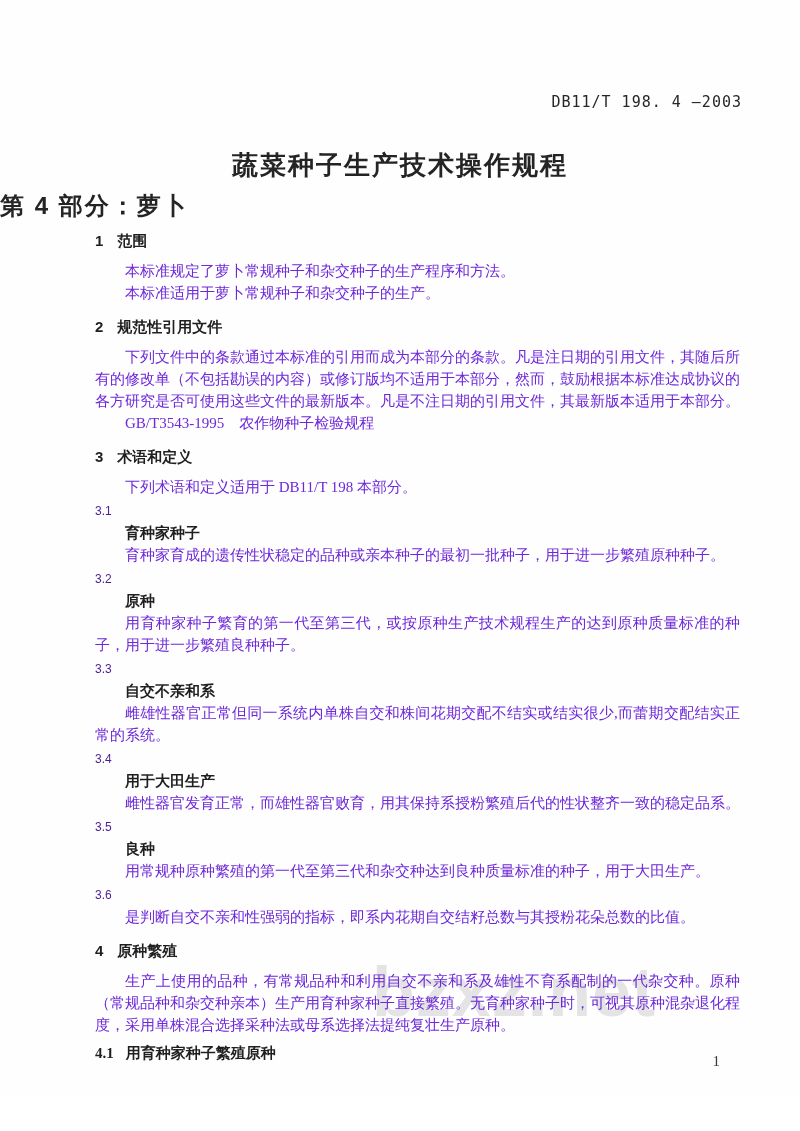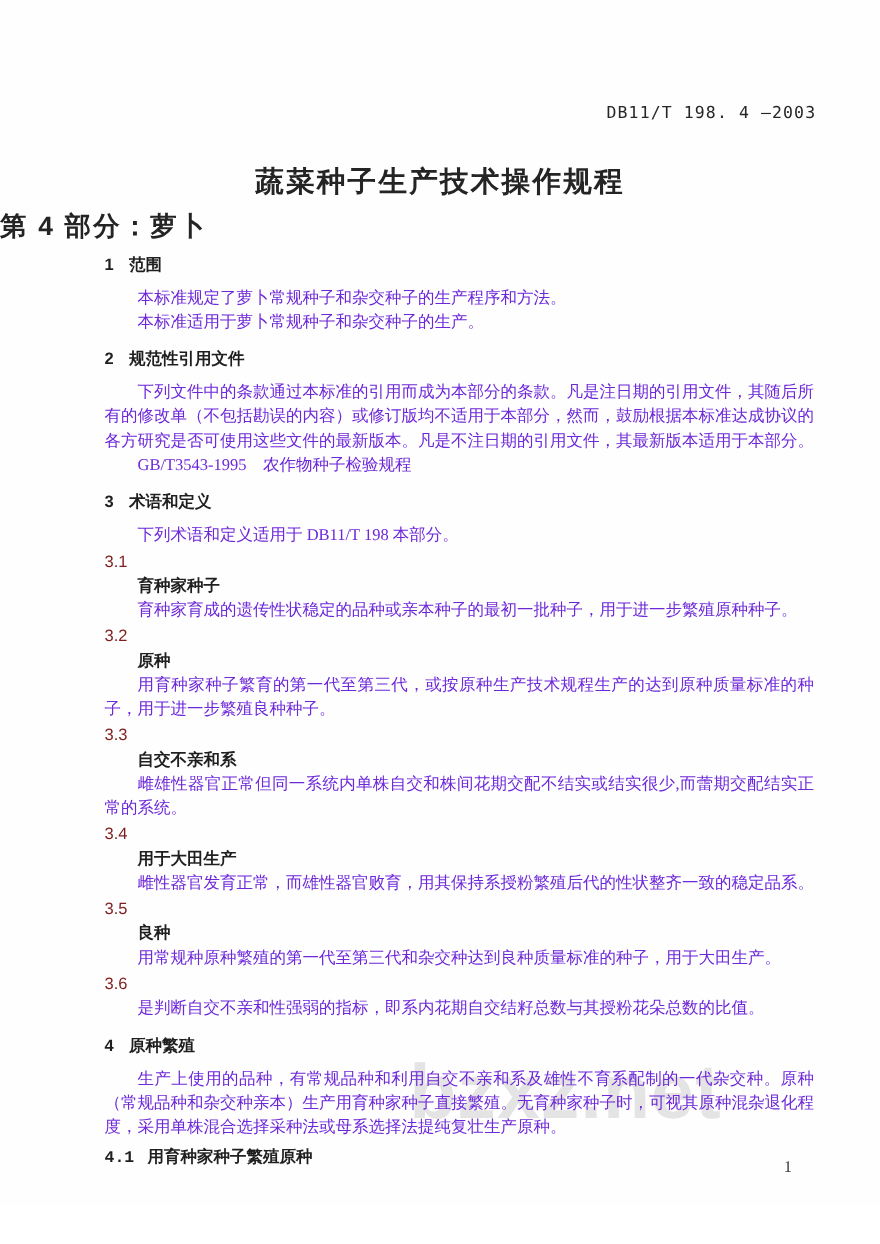--- a/index.html
+++ b/index.html
@@ -19,29 +19,29 @@
        font-size:24px;font-weight:600;letter-spacing:2px;color:#242424;}
 
   .content{position:absolute;top:230px;left:95px;width:645px;z-index:2;
        font-size:15px;line-height:22px;}
 
   .sec-heading{font-family:"Liberation Sans","DejaVu Sans",sans-serif;
        font-weight:700;font-size:15px;color:#1f1f1f;margin:12px 0 8px 0;}
   .sec-heading:first-child{margin-top:0;}
   .sec-num{display:inline-block;margin-right:14px;}
 
-  .sub-heading{font-family:Liberation Mono, monospace;
+  .sub-heading{font-family:Liberation Serif, serif;
        font-weight:700;font-size:15px;color:#1f1f1f;margin:6px 0 4px 0;}
   .sub-heading .sec-num{margin-right:12px;}
 
   .para{margin:0;text-indent:2em;color:#6d28d9;}
   .para.justify{text-align:justify;}
 
   .term-num{font-family:"Liberation Sans","DejaVu Sans",sans-serif;
-       font-size:15px;color:#7f1d1d;margin-top:2px;}
+       font-size:12px;color:#4c1d95;margin-top:2px;}
   .term-title{font-family:"Liberation Sans","DejaVu Sans",sans-serif;
        font-weight:700;font-size:15px;color:#1f1f1f;text-indent:2em;}
 
   .watermark{position:absolute;top:952px;left:372px;z-index:1;
        font-family:"Liberation Sans","DejaVu Sans",sans-serif;
        font-weight:700;font-size:70px;letter-spacing:1px;
        color:#e4e4e4;user-select:none;}
 
   .page-number{position:absolute;top:1053px;right:80px;
        font-size:15px;color:#3a3a3a;}

